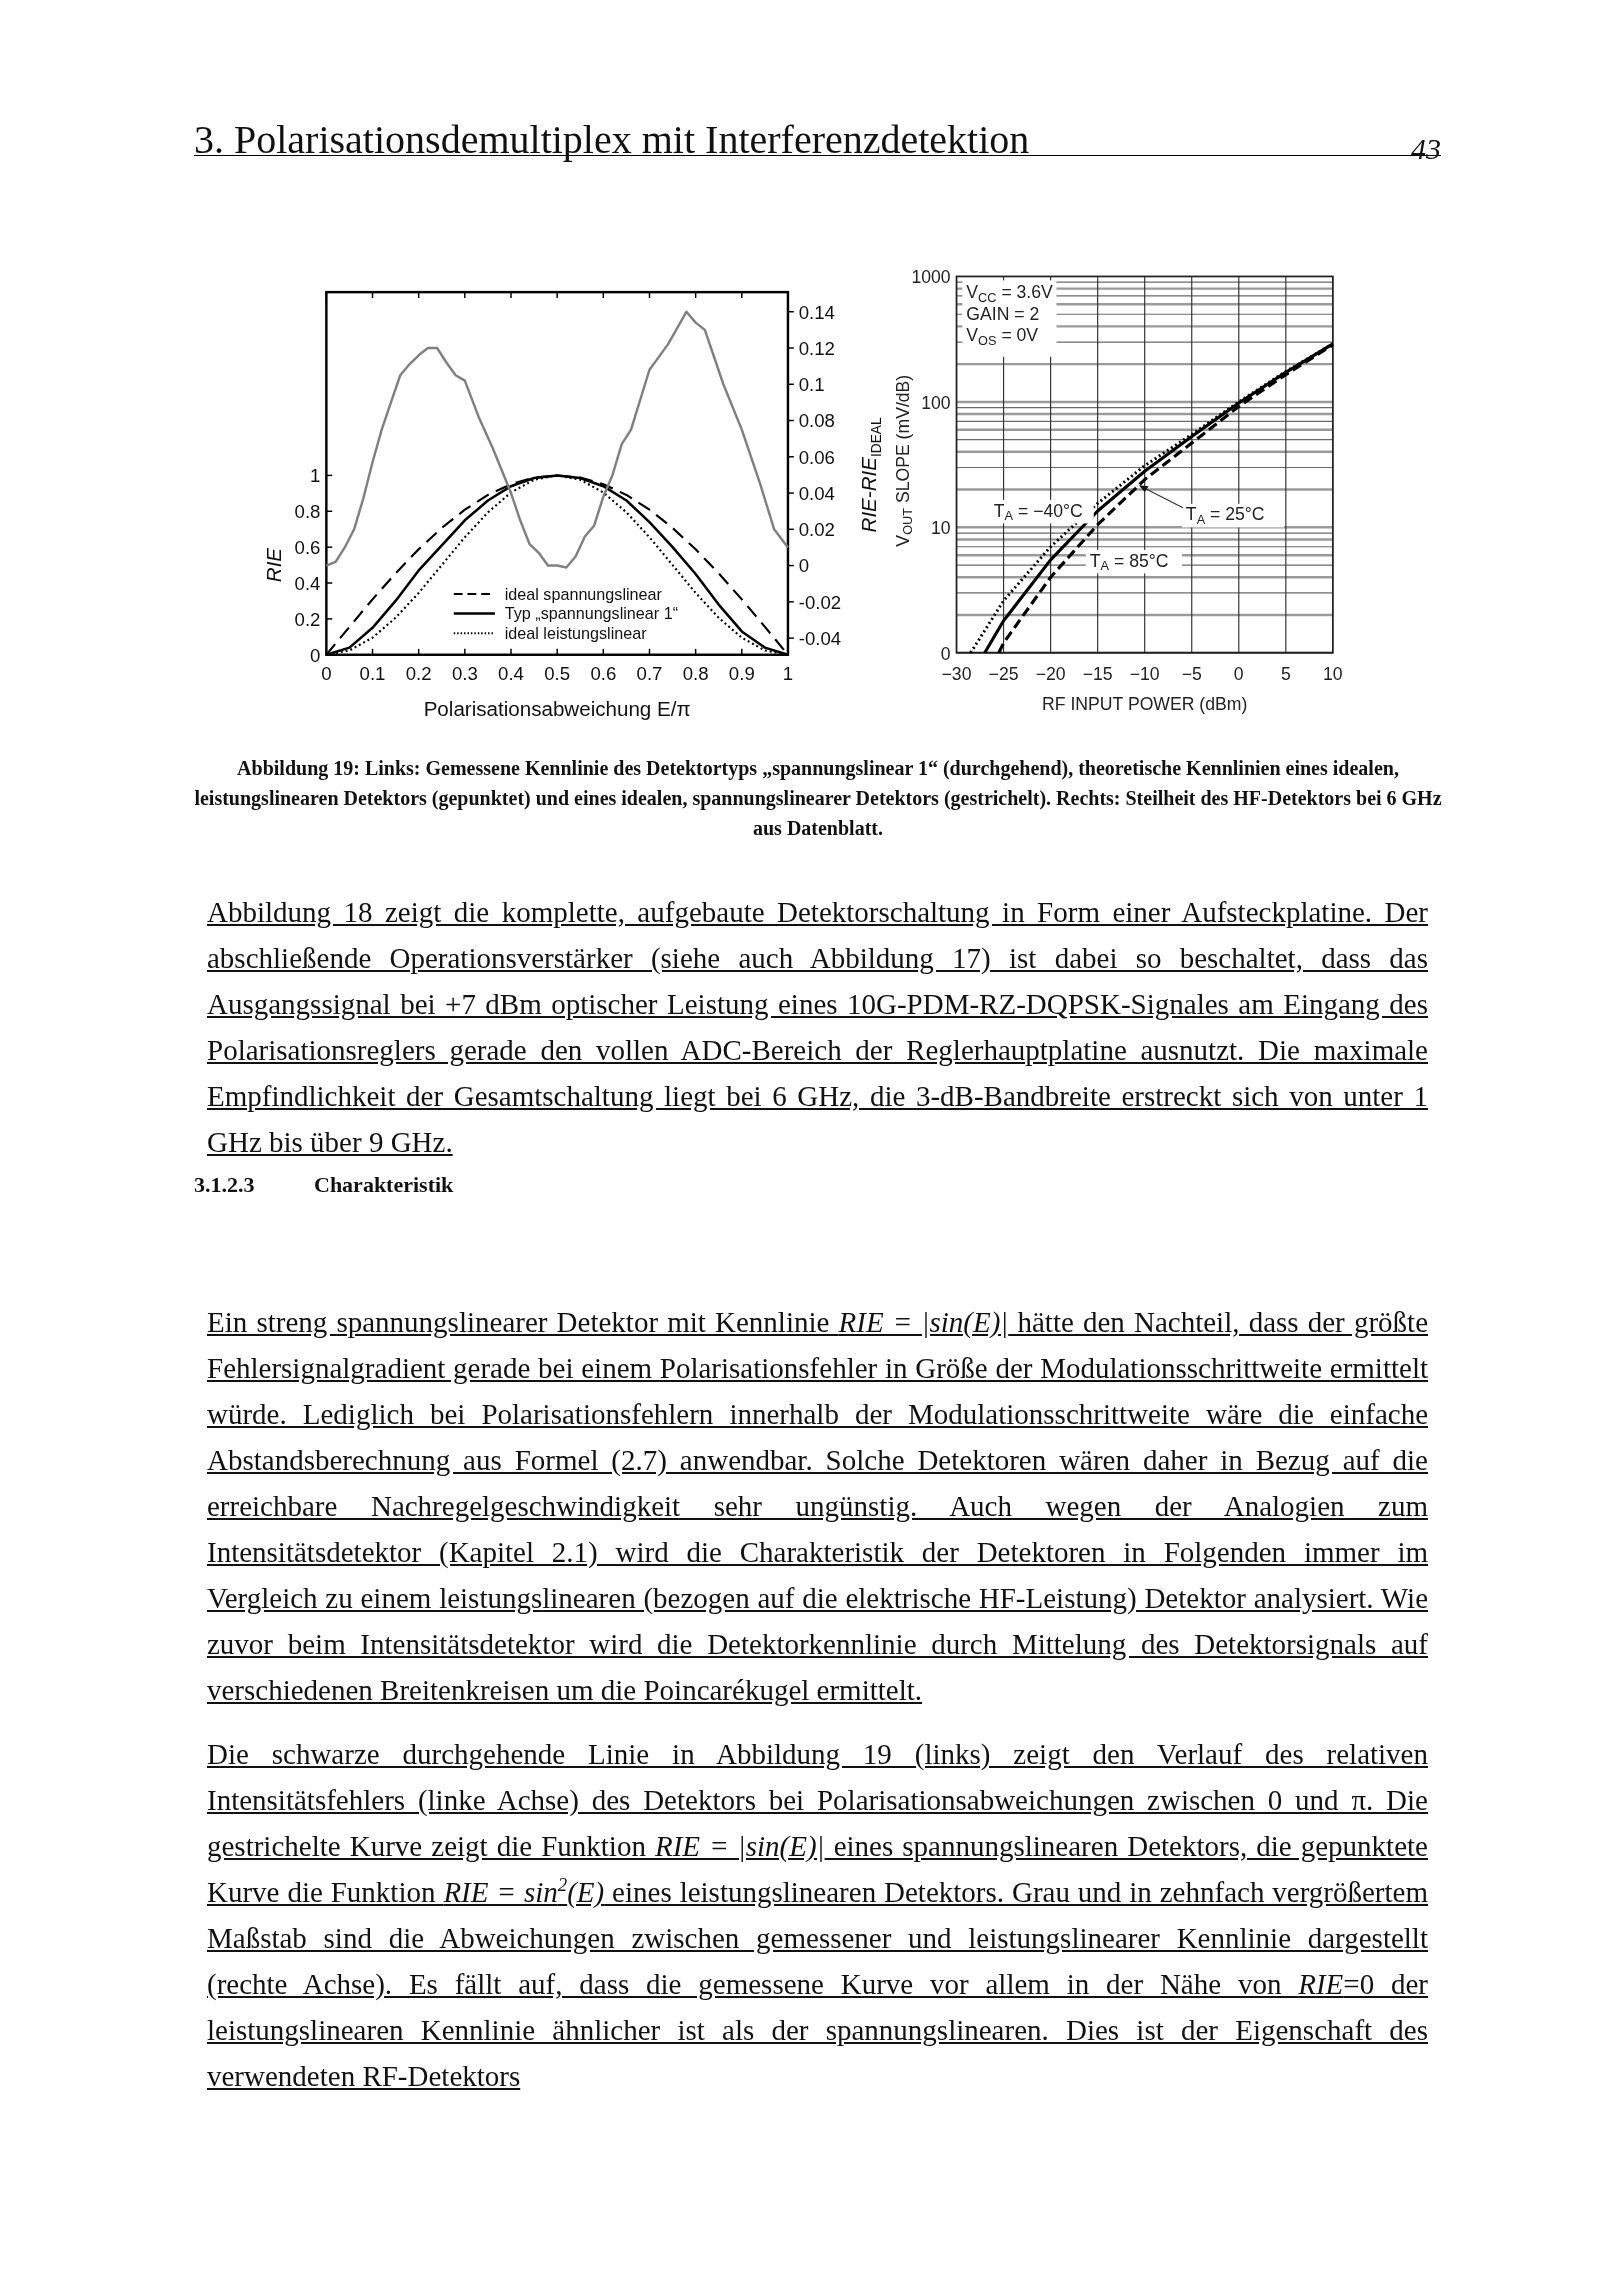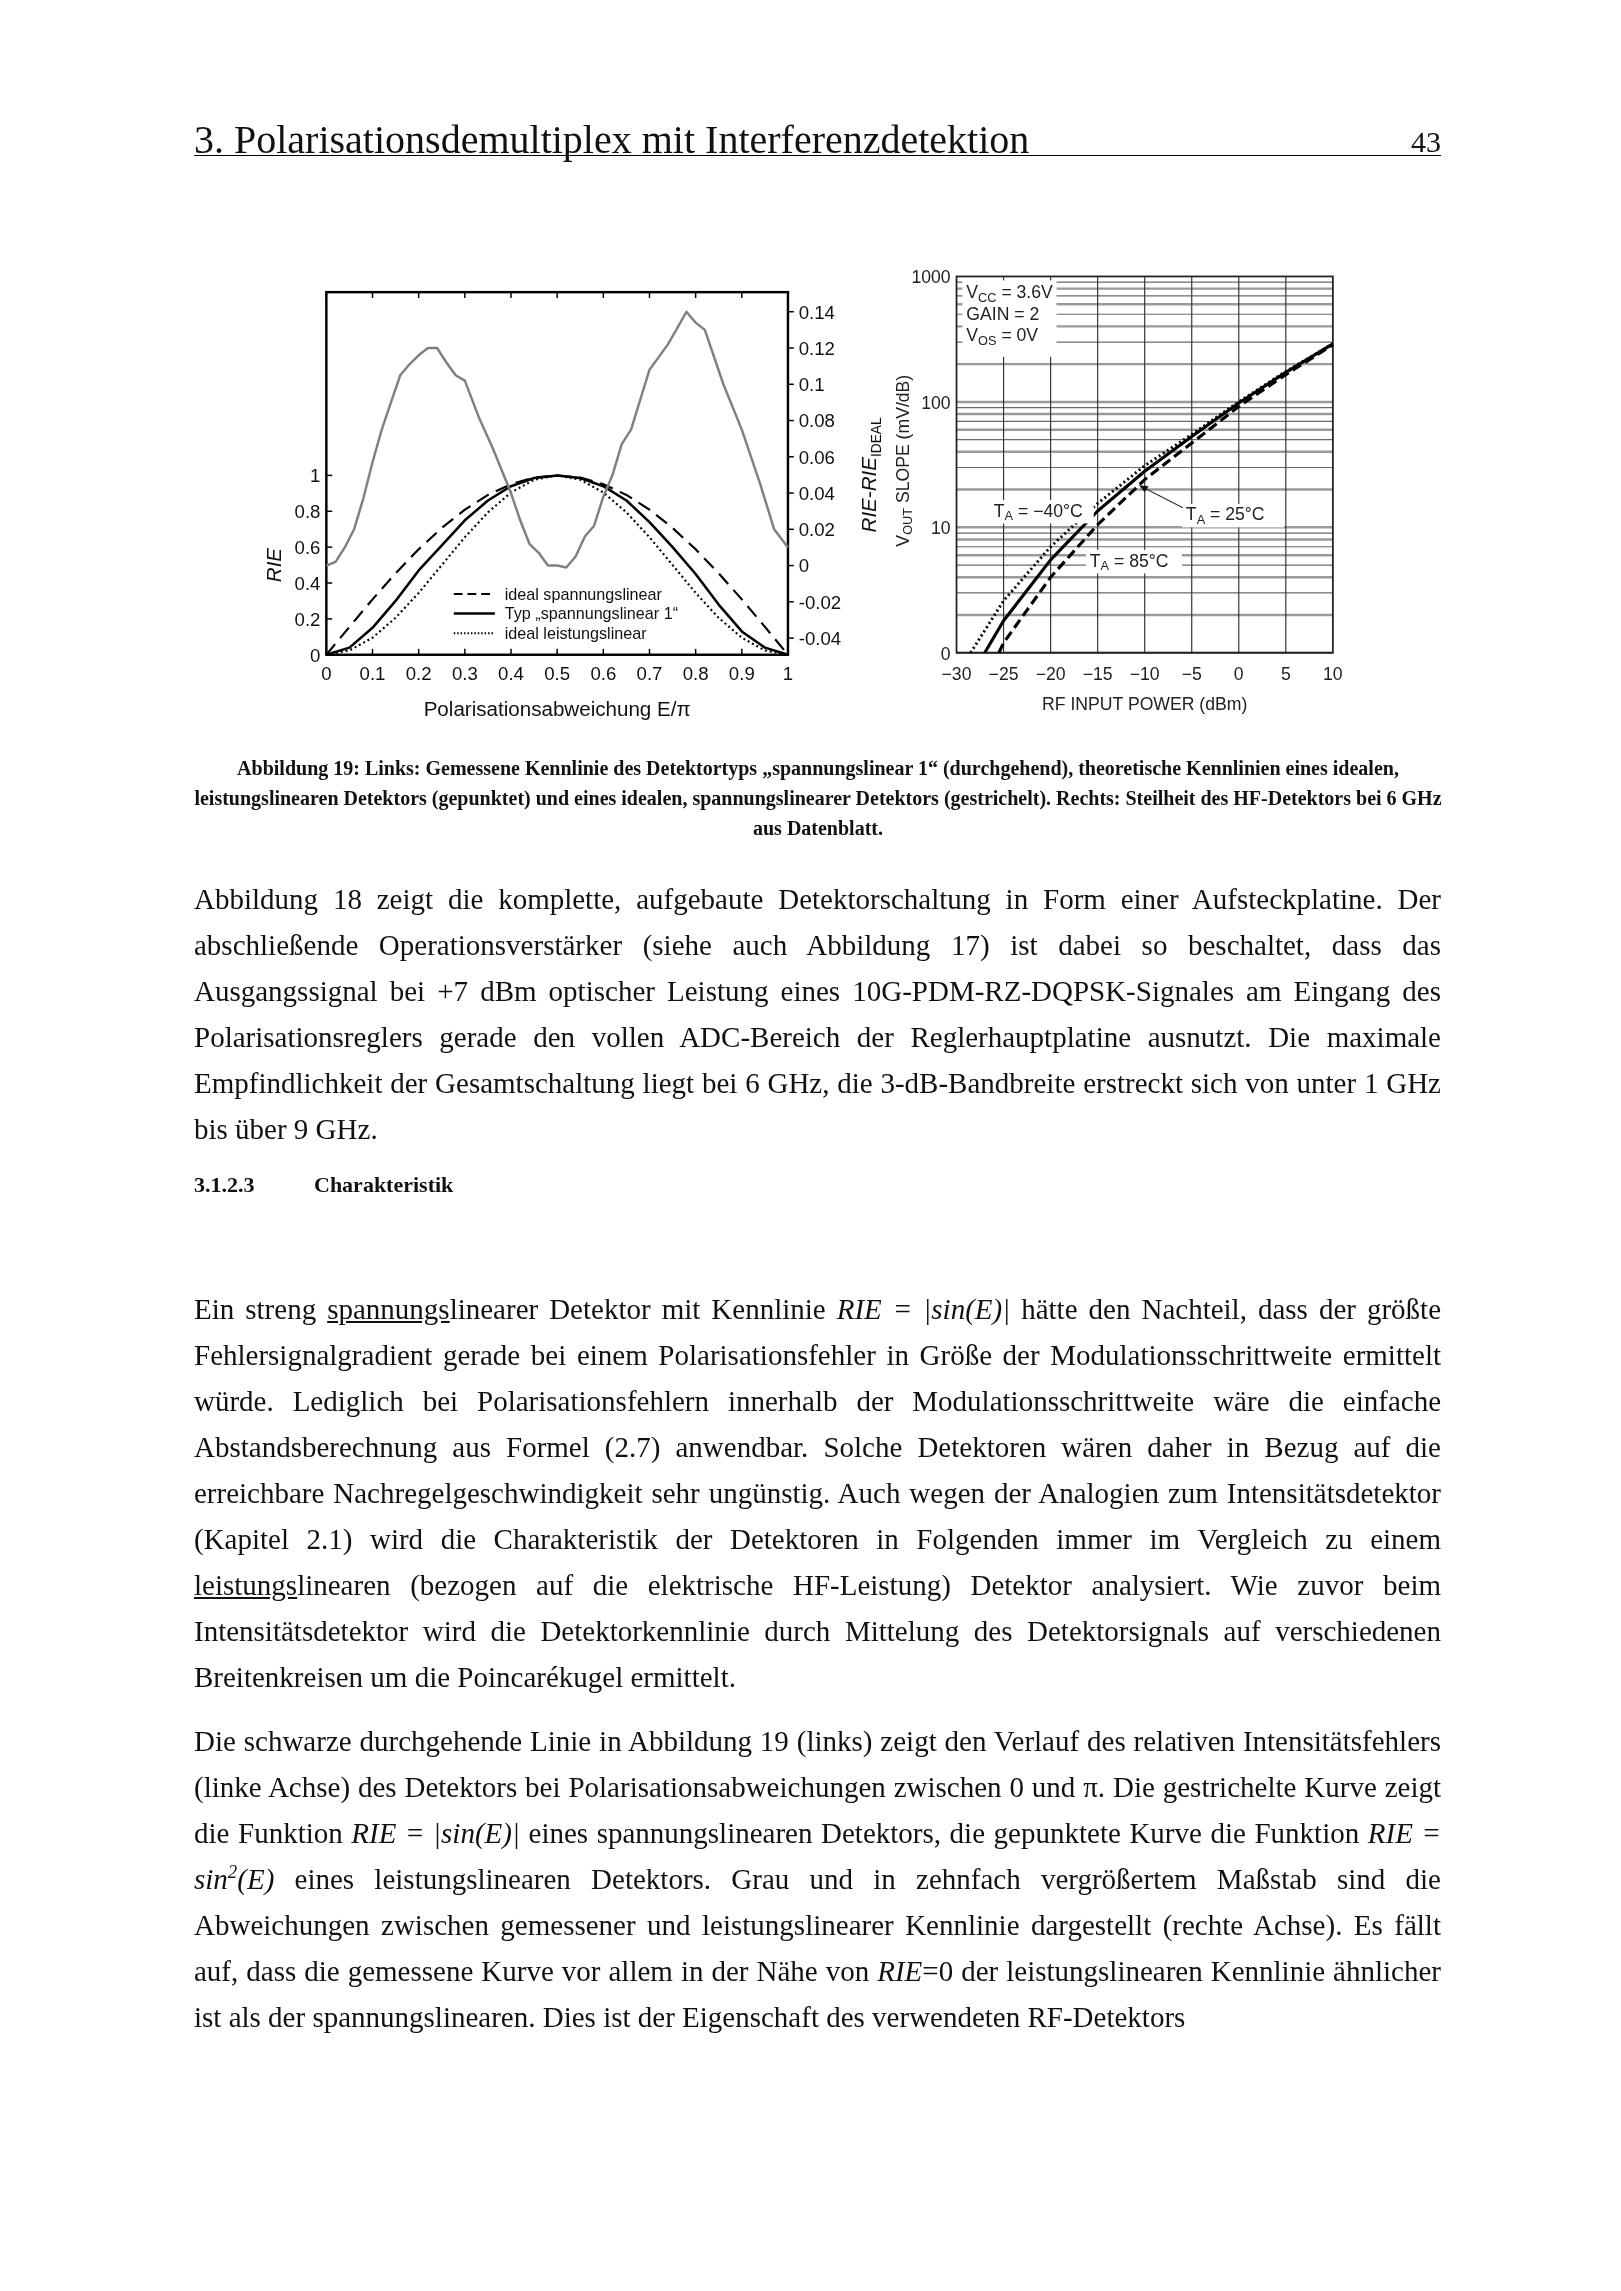--- a/index.html
+++ b/index.html
@@ -1,25 +1,25 @@
 <!DOCTYPE html>
 <html><head>
 <meta charset="utf-8">
 <style>
   html, body { margin: 0; padding: 0; background: #ffffff; }
   body { width: 1621px; height: 2292px; position: relative; overflow: hidden; color: #111; }
   .serif { font-family: "Liberation Serif", "DejaVu Serif", serif; }
   #running-header { position: absolute; left: 194px; top: 116px; width: 1247px; height: 39px; border-bottom: 1.5px solid #000; }
   #running-header .title { position: absolute; left: 0; top: 0; font-size: 40px; }
-  #running-header .page { position: absolute; right: 0; top: 9px; font-size: 30px; }
+  #running-header .page { position: absolute; right: 0; top: 16px; font-size: 30px; font-style: italic; }
   #figure { position: absolute; left: 0; top: 0; width: 1621px; height: 745px; }
   #figure svg { position: absolute; left: 0; top: 0; }
   .caption { position: absolute; left: 186px; top: 753px; width: 1264px; text-align: center; font-weight: bold; font-size: 20px; line-height: 30px; }
   .body-text { position: absolute; left: 194px; width: 1247px; font-size: 29px; line-height: 46px; text-align: justify; }
-  .body-text p { margin: 0; }
+  .body-text p { margin: 13px; text-decoration: underline; }
   .section-heading { position: absolute; left: 194px; top: 1172px; font-size: 22px; font-weight: bold; }
   .section-heading .num { display: inline-block; width: 120px; }
   .u { text-decoration: underline; }
   .m { font-style: italic; }
   sup { font-size: 65%; line-height: 0; }
 </style>
 </head>
 <body>
 
 <div id="running-header" class="serif">

